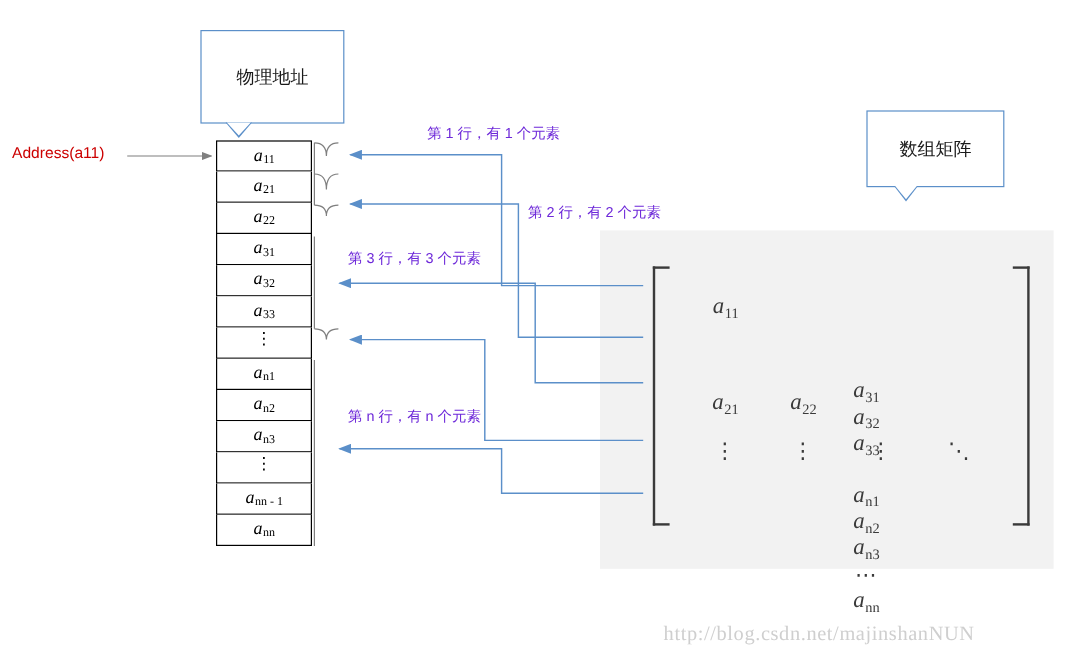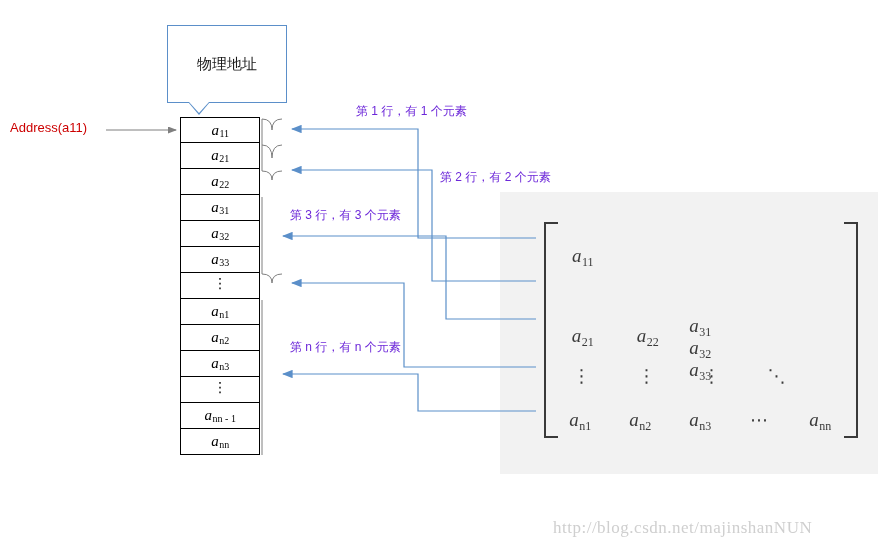--- a/index.html
+++ b/index.html
@@ -155,21 +155,21 @@
   .mrow {
     position: absolute;
     left: 14px;
     width: 300px;
     height: 36px;
     display: flex;
     align-items: center;
   }
   .mcell {
     width: 65px;
-    text-align: center;
+    text-align: right;
     font-family: "Liberation Serif", serif;
     font-style: italic;
     font-size: 19px;
     color: #3a3a3a;
   }
   .mcell .sub {
     font-size: 12px;
     font-style: normal;
     position: relative;
     top: 4px;
@@ -245,20 +245,25 @@
 
     <polyline points="536,411 418,411 418,374 283,374" fill="none" stroke="#5b8fc9" stroke-width="1.2" marker-end="url(#arrowhead)"></polyline>
   </svg>
 
   <div class="callout" id="callout-physical">
     <span>物理地址</span>
     <span class="tail-outer"></span>
     <span class="tail-inner"></span>
   </div>
 
+  <div class="callout" id="callout-matrix">
+    <span>数组矩阵</span>
+    <span class="tail-outer"></span>
+    <span class="tail-inner"></span>
+  </div>
 
   <div id="address-label">Address(a11)</div>
 
   <div id="memory-column">
       <div class="cell">
         <span class="base">a</span>
         <span class="sub">11</span>
       </div>
       <div class="cell">
         <span class="base">a</span>
@@ -328,21 +333,21 @@
           <div class="mcell"><span>a</span><span class="sub">31</span></div>
           <div class="mcell"><span>a</span><span class="sub">32</span></div>
           <div class="mcell"><span>a</span><span class="sub">33</span></div>
         </div>
         <div class="mrow" style="top: 136px;">
           <div class="mcell sym">⋮</div>
           <div class="mcell sym">⋮</div>
           <div class="mcell sym">⋮</div>
           <div class="mcell sym">⋱</div>
         </div>
-        <div class="mrow" style="top: 180px;">
+        <div class="mrow" style="top: 180px; flex-direction: column;">
           <div class="mcell"><span>a</span><span class="sub">n1</span></div>
           <div class="mcell"><span>a</span><span class="sub">n2</span></div>
           <div class="mcell"><span>a</span><span class="sub">n3</span></div>
           <div class="mcell sym">⋯</div>
           <div class="mcell"><span>a</span><span class="sub">nn</span></div>
         </div>
       </div>
   </div>
 
   <div id="watermark">http://blog.csdn.net/majinshanNUN</div>

